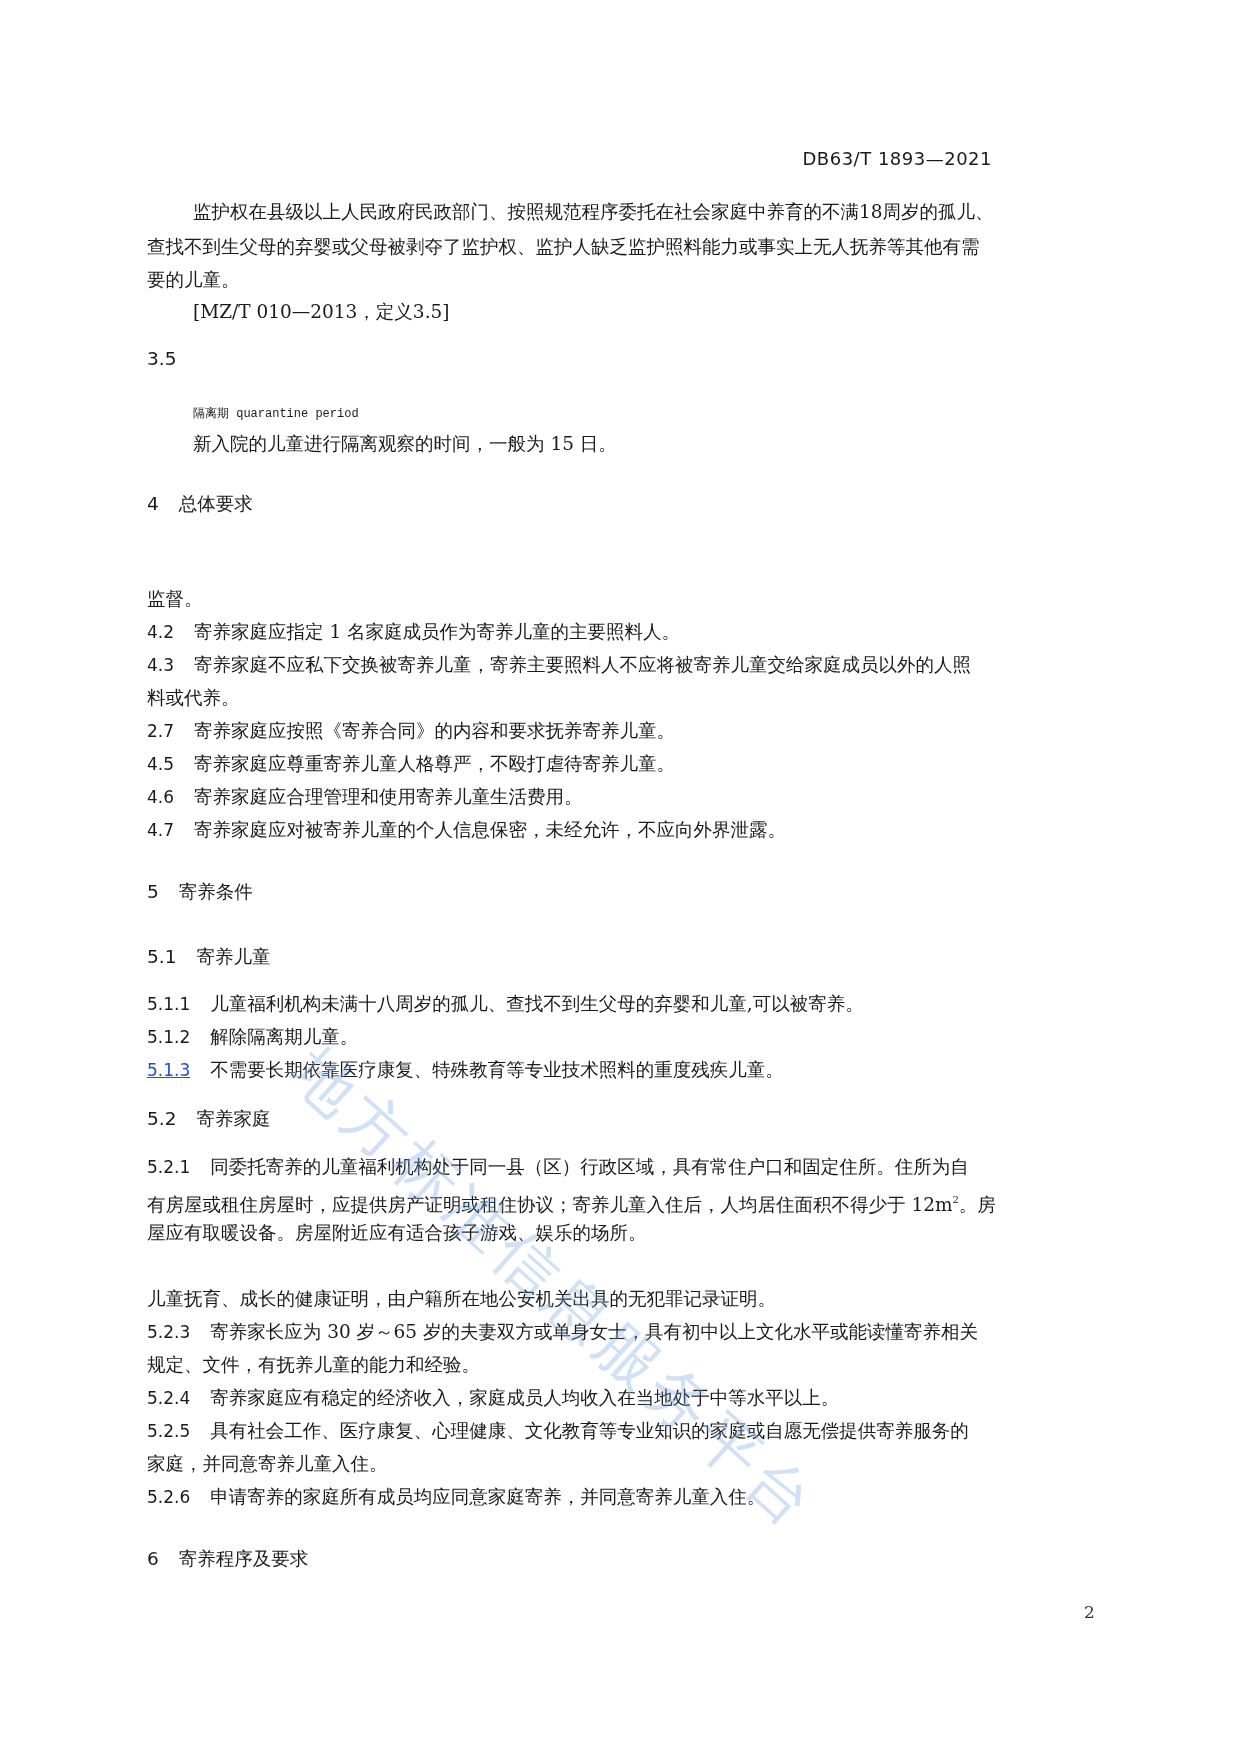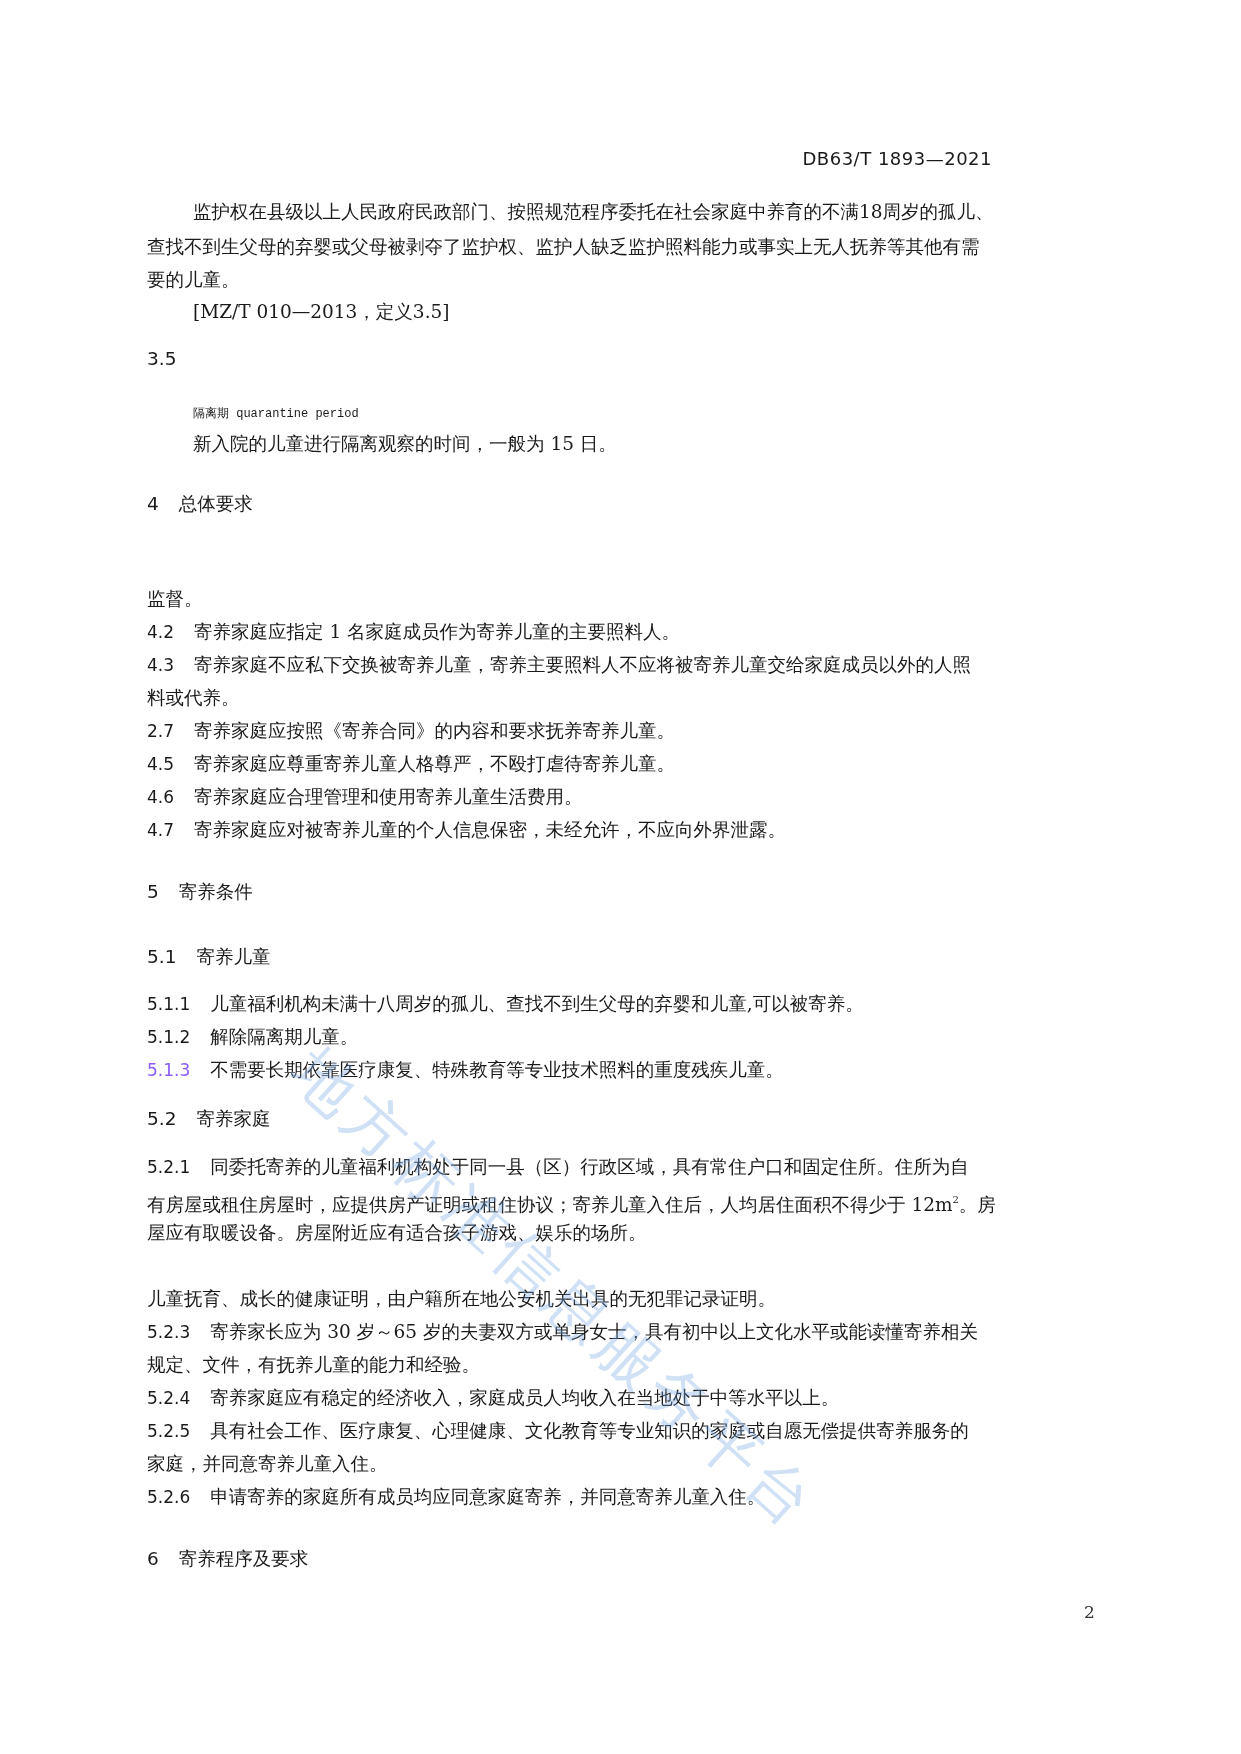--- a/index.html
+++ b/index.html
@@ -13,21 +13,21 @@
       position: absolute; right: 129px; top: 148px;
       font-family: "DejaVu Sans", "Liberation Sans", sans-serif;
       font-size: 18px; letter-spacing: 0.5px;
     }
     .line {
       position: absolute; left: 147px; font-size: 18.5px; white-space: nowrap;
       line-height: 24px;
     }
     .indent { left: 193px; }
     .num { font-family: "DejaVu Sans", "Liberation Sans", sans-serif; font-size: 17px; display: inline-block; }
-    .num.blue { color: #8b5cf6; }
+    .num.blue { color: #1d4ed8; text-decoration: underline; }
     .gap { display: inline-block; width: 20px; }
     .heading { font-family: "DejaVu Sans", "Liberation Sans", sans-serif; font-size: 18.5px; }
     .term-title { font-family: Liberation Mono, monospace; font-size: 12px; }
     .sup { font-size: 10px; vertical-align: 8px; }
     .page-num { position: absolute; left: 1084px; top: 1602px; font-size: 17px; color: #333; }
     .watermark {
       position: absolute; left: 330px; top: 1030px;
       transform: rotate(42deg); transform-origin: 0 0;
       font-family: "DejaVu Sans", "Liberation Sans", sans-serif;
       font-size: 62px; color: rgba(120,170,225,0.35);

